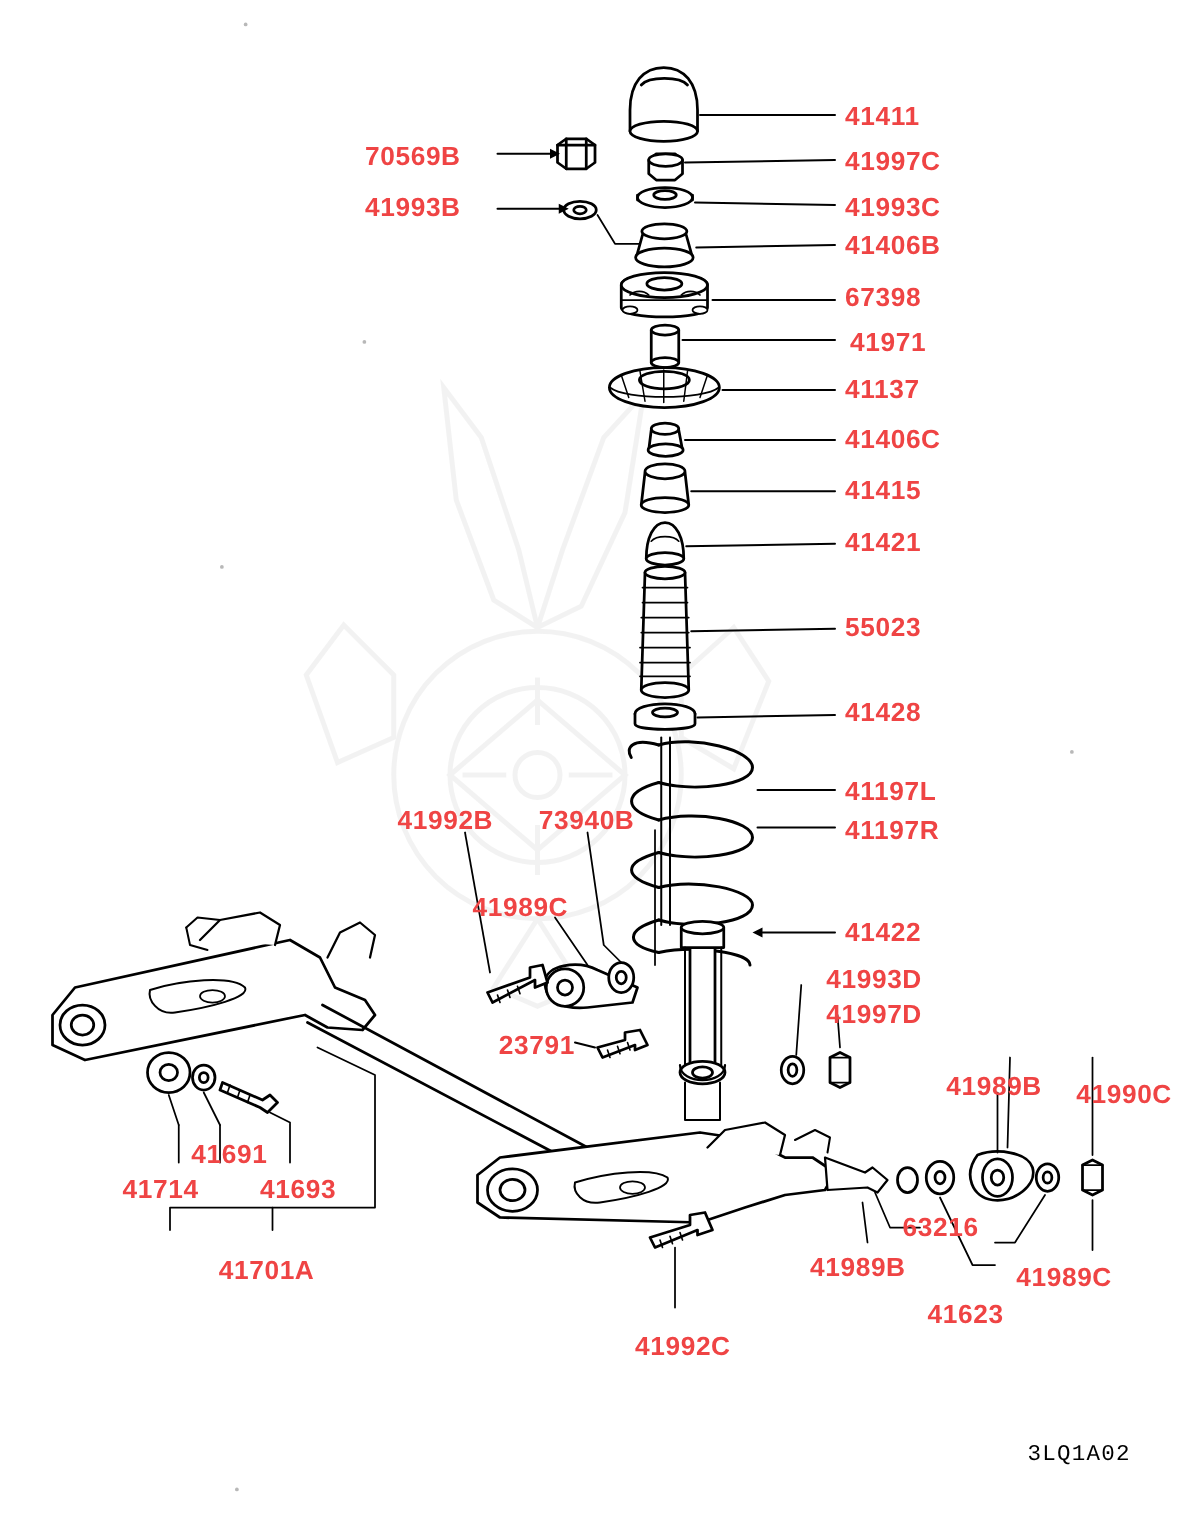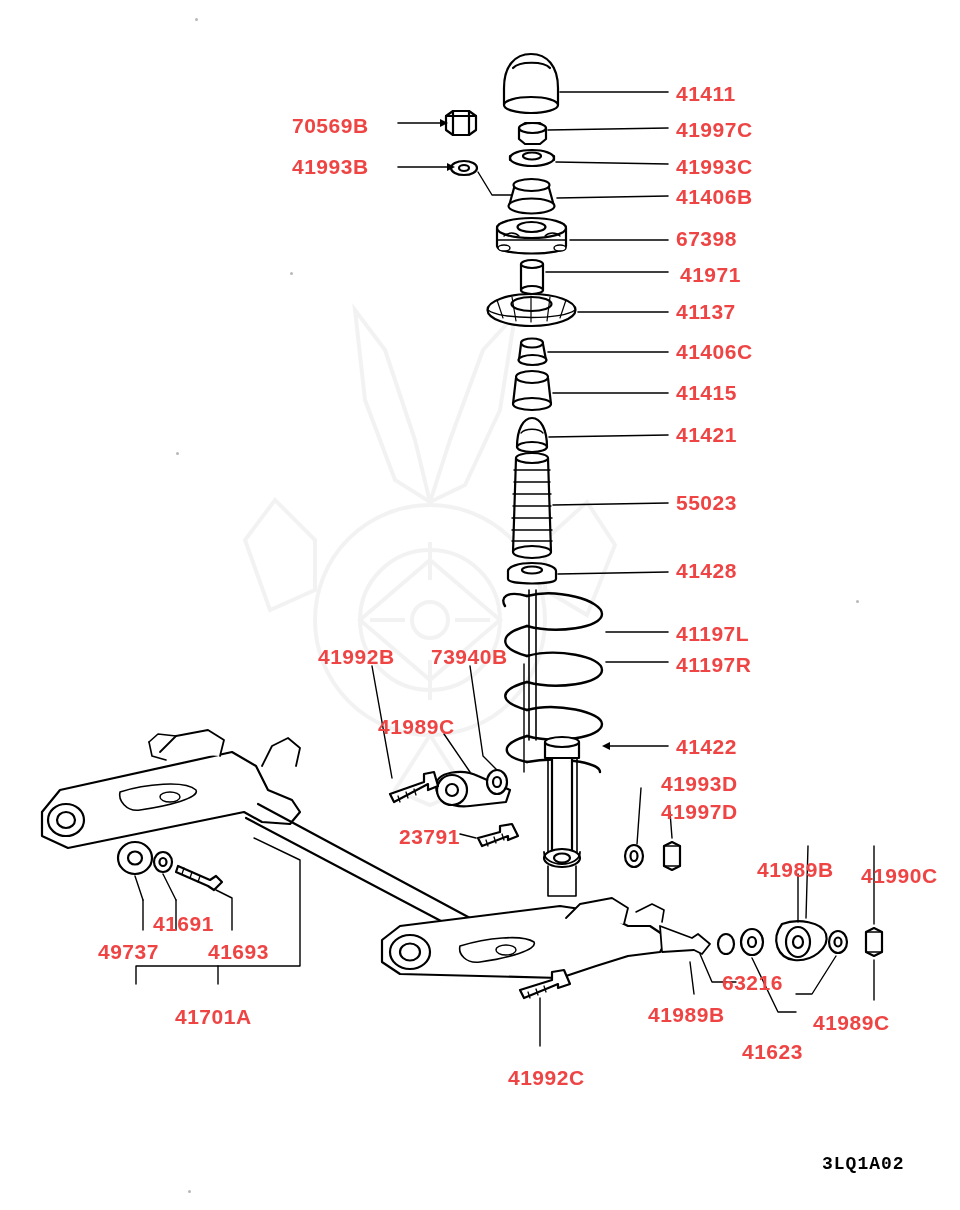--- a/index.html
+++ b/index.html
@@ -21,21 +21,21 @@
     font-size: 21px;
     font-weight: bold;
     color: #ef4444;
     white-space: nowrap;
     letter-spacing: 0.5px;
   }
   .diagcode {
     position: absolute;
     font-family: "Liberation Mono", monospace;
     font-size: 18px;
-    font-weight: bold;
+    font-weight: normal;
     color: #000000;
     letter-spacing: 1px;
   }
   #art {
     position: absolute;
     left: 0;
     top: 0;
     width: 960px;
     height: 1210px;
   }
@@ -355,21 +355,21 @@
   <div class="label" style="left:318px; top:645px;text-align:right;">41992B</div>
   <div class="label" style="left:431px; top:645px;">73940B</div>
   <div class="label" style="left:378px; top:715px;">41989C</div>
   <div class="label" style="left:676px; top:735px;">41422</div>
   <div class="label" style="left:661px; top:772px;">41993D</div>
   <div class="label" style="left:661px; top:800px;">41997D</div>
   <div class="label" style="left:399px; top:825px;">23791</div>
   <div class="label" style="left:815px; top:864px;margin-left:46px;">41990C</div>
   <div class="label" style="left:757px; top:858px;">41989B</div>
   <div class="label" style="left:153px; top:912px;">41691</div>
-  <div class="label" style="left:98px;  top:940px;">49737</div>
+  <div class="label" style="left:98px;  top:940px;">41714</div>
   <div class="label" style="left:208px; top:940px;">41693</div>
   <div class="label" style="left:722px; top:971px;">63216</div>
   <div class="label" style="left:175px; top:1005px;">41701A</div>
   <div class="label" style="left:648px; top:1003px;">41989B</div>
   <div class="label" style="left:813px; top:1011px;">41989C</div>
   <div class="label" style="left:742px; top:1040px;">41623</div>
   <div class="label" style="left:508px; top:1066px;">41992C</div>
 
   <div class="diagcode" style="left:822px; top:1154px;">3LQ1A02</div>
 

